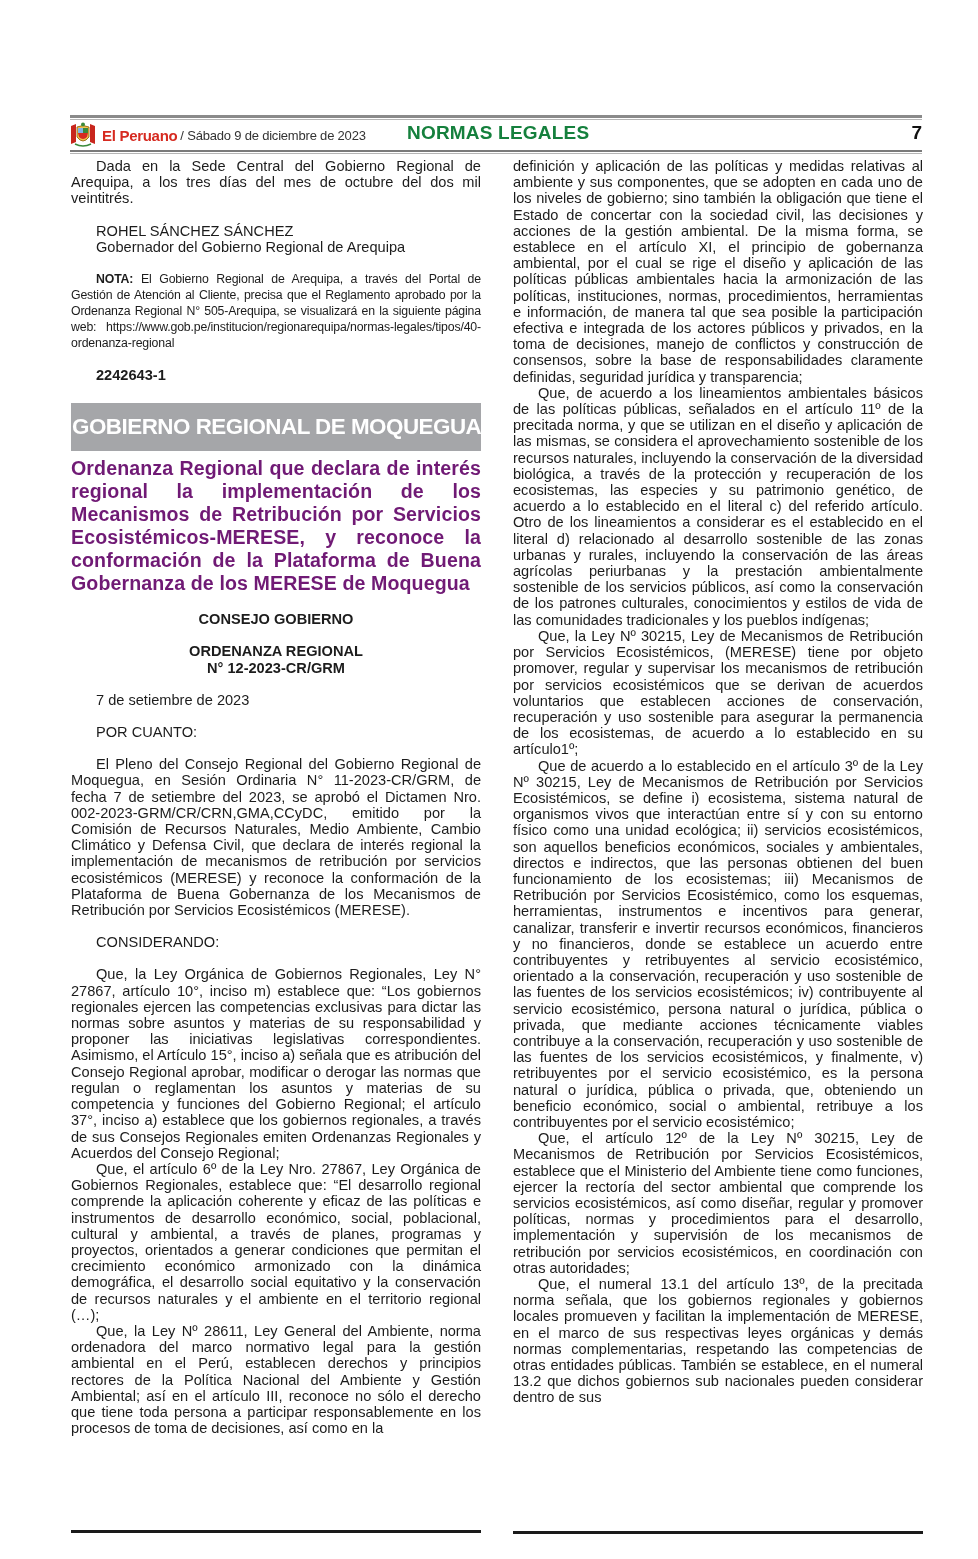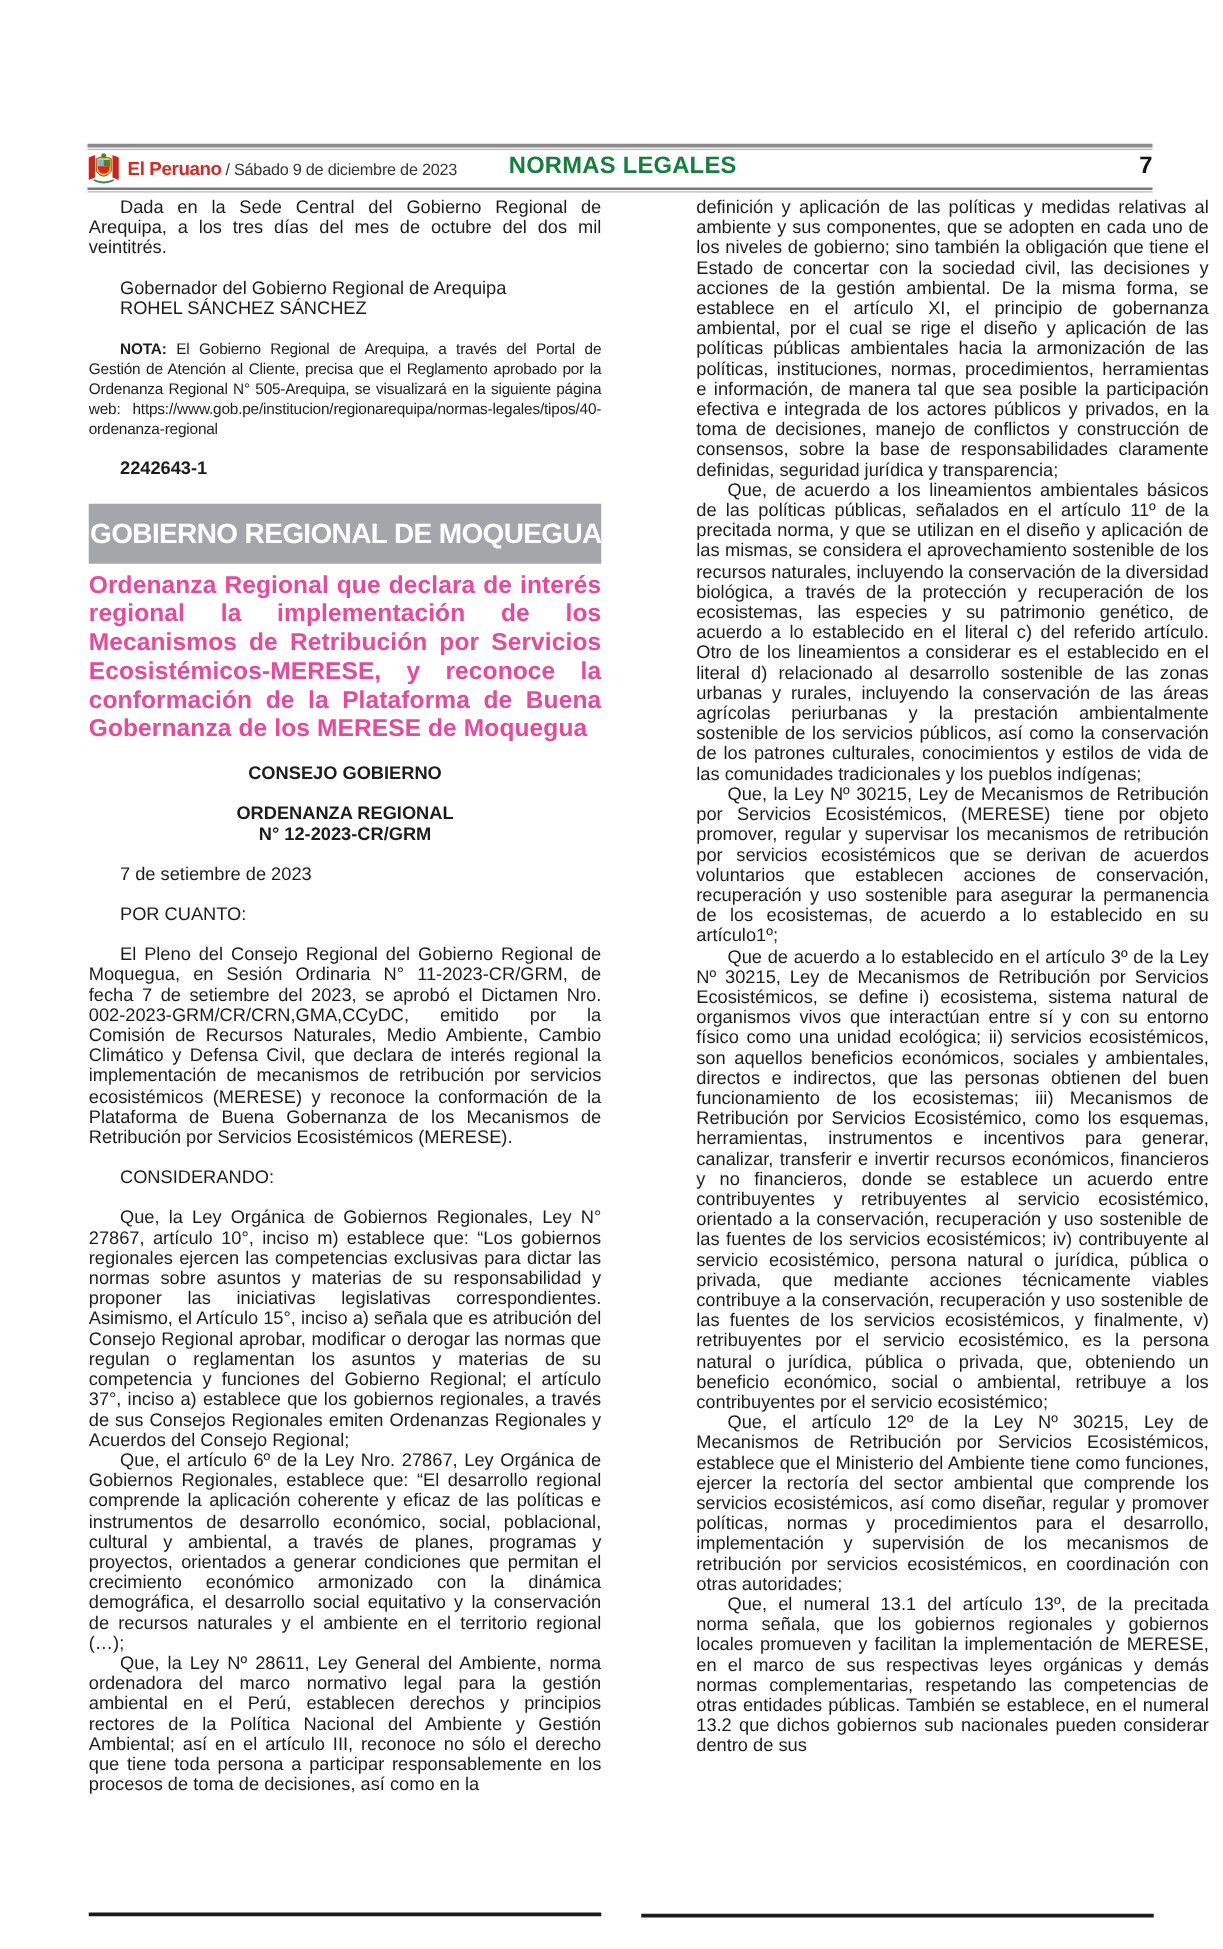--- a/index.html
+++ b/index.html
@@ -14,31 +14,31 @@
   .header { position: absolute; left: 70px; top: 121px; width: 852px; height: 28px; display: flex; align-items: center; font-family: "Liberation Sans", sans-serif; }
   .crest { width: 26px; height: 26px; margin-right: 6px; position: relative; }
   .brand { color: #d62a20; font-weight: bold; font-size: 15px; letter-spacing: -0.3px; }
   .hdr-date { color: #333; font-size: 13px; margin-left: 3px; letter-spacing: -0.2px; }
   .section-title { position: absolute; left: 337px; top: 1px; color: #15803d; font-weight: bold; font-size: 19px; letter-spacing: 0.2px; font-family: "Liberation Sans", sans-serif; }
   .page-num { position: absolute; right: 0; top: 1px; font-size: 19px; font-weight: bold; color: #111; }
 
   
   .col { position: absolute; top: 158px; width: 410px; font-family: "Liberation Sans", sans-serif; font-size: 14.6px; line-height: 16.2px; text-align: justify; color: #1c1c1c; }
   .col-left { left: 71px; }
-  .col-right { left: 513px; margin-left: 44px; }
+  .col-right { left: 513px; }
   .col p { margin: 0; text-indent: 25px; }
   .col p.noind { text-indent: 0; }
   .gap { height: 16px; }
   .sig { padding-left: 25px; }
   .nota { font-size: 12.3px; line-height: 16px; letter-spacing: -0.15px; }
   .nota b { font-weight: bold; }
   .code { font-weight: bold; padding-left: 25px; }
 
   .gov-banner { background: #a5a6a9; color: #ffffff; font-weight: bold; font-size: 22.4px; height: 48px; line-height: 48px; padding-left: 1px; letter-spacing: -0.5px; white-space: nowrap; overflow: hidden; margin-top: 4px; }
-  .ord-title { font-weight: bold; font-size: 19.6px; line-height: 23px; margin-top: 6px; text-align: justify; color: #ec4899; letter-spacing: 0.1px; }
+  .ord-title { font-weight: bold; font-size: 19.6px; line-height: 23px; margin-top: 6px; text-align: justify; color: #701a75; letter-spacing: 0.1px; }
   .center-b { text-align: center; font-weight: bold; }
 
   .foot-rule-l { position: absolute; left: 71px; top: 1530px; width: 410px; height: 3px; background: #1a1a1a; }
   .foot-rule-r { position: absolute; left: 513px; top: 1531px; width: 410px; height: 3px; background: #1a1a1a; }
 </style>
 </head>
 <body>
 
 <div class="page">
 
@@ -63,22 +63,22 @@
     <span class="section-title">NORMAS LEGALES</span>
     <span class="page-num">7</span>
   </div>
 
   <div class="hdr-rule-bot"></div>
   <div class="hdr-rule-bot2"></div>
 
   <div class="col col-left">
     <p>Dada en la Sede Central del Gobierno Regional de Arequipa, a los tres días del mes de octubre del dos mil veintitrés.</p>
     <div class="gap"></div>
+    <div class="sig">ROHEL SÁNCHEZ SÁNCHEZ</div>
     <div class="sig">Gobernador del Gobierno Regional de Arequipa</div>
-    <div class="sig">ROHEL SÁNCHEZ SÁNCHEZ</div>
     <div class="gap"></div>
     <p class="nota"><b>NOTA:</b><span> El Gobierno Regional de Arequipa, a través del Portal de Gestión de Atención al Cliente, precisa que el Reglamento aprobado por la Ordenanza Regional N° 505-Arequipa, se visualizará en la siguiente página web: https://www.gob.pe/institucion/regionarequipa/normas-legales/tipos/40-ordenanza-regional</span></p>
     <div class="gap"></div>
     <div class="code">2242643-1</div>
     <div class="gap"></div>
 
     <div class="gov-banner">GOBIERNO REGIONAL DE MOQUEGUA</div>
 
     <div class="ord-title">Ordenanza Regional que declara de interés regional la implementación de los Mecanismos de Retribución por Servicios Ecosistémicos-MERESE, y reconoce la conformación de la Plataforma de Buena Gobernanza de los MERESE de Moquegua</div>
     <div class="gap"></div>

